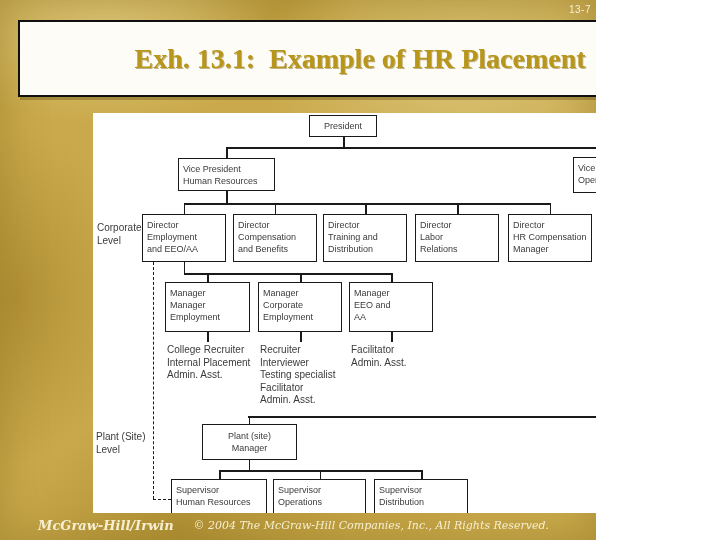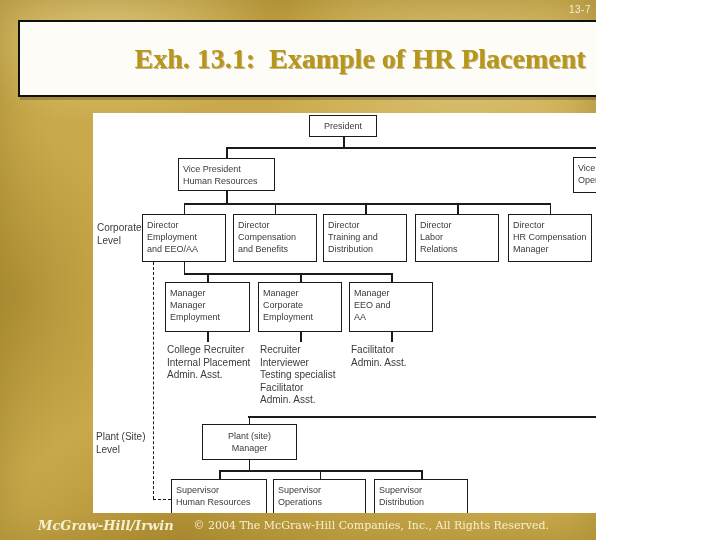--- a/index.html
+++ b/index.html
@@ -50,21 +50,21 @@
   .hline{height:1.5px;} .vline{width:1.5px;}
   .dashv{position:absolute; width:0; border-left:1.5px dashed #1a1a1a;}
   .dashh{position:absolute; height:0; border-top:1.5px dashed #1a1a1a;}
   .footer-left{
     position:absolute; left:38px; bottom:7px;
     font-family:"DejaVu Serif","Liberation Serif",serif; font-style:italic; font-weight:bold;
     font-size:13px; color:#f6efd2;
   }
   .footer-right{
     position:absolute; right:47px; bottom:8px;
-    font-family:"DejaVu Serif","Liberation Serif",serif; 
+    font-family:"DejaVu Serif","Liberation Serif",serif; font-style:italic;
     font-size:11px; color:#f6efd2;
   }
 </style>
 </head>
 <body>
 
 <div class="slide">
   <div class="vignette"></div>
 
   <div class="page-num">13-7</div>

